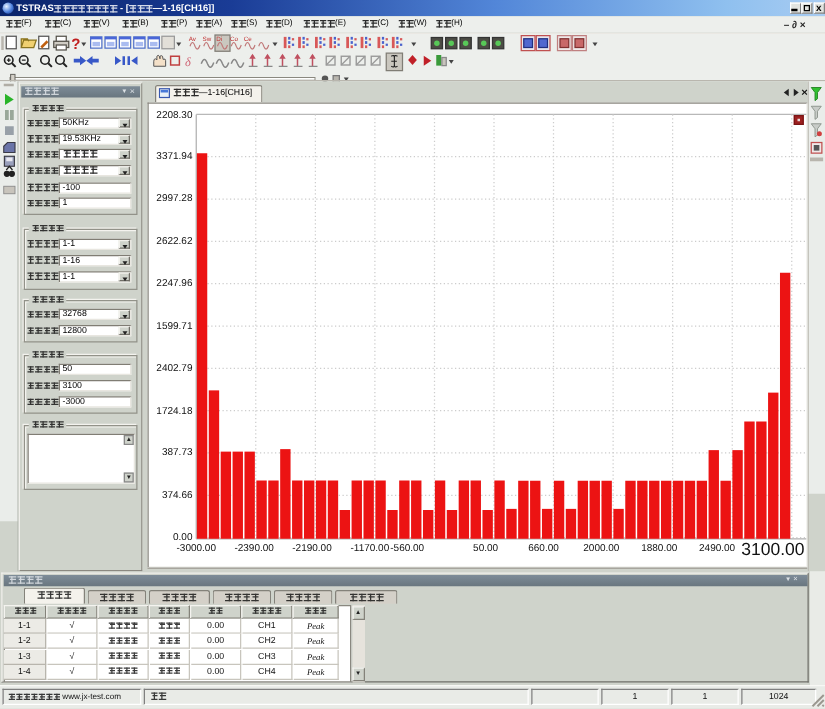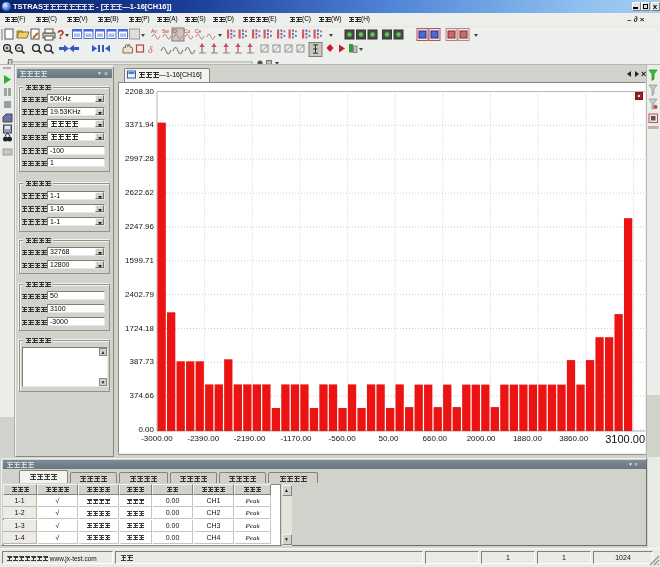--- a/index.html
+++ b/index.html
@@ -367,27 +367,27 @@
 <div class="abs" style="left:114px;top:256.8px;width:40px;text-align:right;font-size:8px;line-height:8px;color:#111">1599.71</div>
 <div class="abs" style="left:114px;top:290.6px;width:40px;text-align:right;font-size:8px;line-height:8px;color:#111">2402.79</div>
 <div class="abs" style="left:114px;top:324.5px;width:40px;text-align:right;font-size:8px;line-height:8px;color:#111">1724.18</div>
 <div class="abs" style="left:114px;top:358.3px;width:40px;text-align:right;font-size:8px;line-height:8px;color:#111">387.73</div>
 <div class="abs" style="left:114px;top:392.2px;width:40px;text-align:right;font-size:8px;line-height:8px;color:#111">374.66</div>
 <div class="abs" style="left:114px;top:426.0px;width:40px;text-align:right;font-size:8px;line-height:8px;color:#111">0.00</div>
 <div class="abs" style="left:127.0px;top:435px;width:60px;text-align:center;font-size:8px;line-height:8px;color:#111">-3000.00</div>
 <div class="abs" style="left:173.3px;top:435px;width:60px;text-align:center;font-size:8px;line-height:8px;color:#111">-2390.00</div>
 <div class="abs" style="left:219.6px;top:435px;width:60px;text-align:center;font-size:8px;line-height:8px;color:#111">-2190.00</div>
 <div class="abs" style="left:265.9px;top:435px;width:60px;text-align:center;font-size:8px;line-height:8px;color:#111">-1170.00</div>
-<div class="abs" style="left:312.2px;top:435px;width:60px;text-align:center;font-size:8px;line-height:8px;color:#111">-560.00</div>
+<div class="abs" style="left:312.2px;top:435px;width:60px;text-align:left;font-size:8px;line-height:8px;color:#111">-560.00</div>
 <div class="abs" style="left:358.5px;top:435px;width:60px;text-align:center;font-size:8px;line-height:8px;color:#111">50.00</div>
 <div class="abs" style="left:404.8px;top:435px;width:60px;text-align:center;font-size:8px;line-height:8px;color:#111">660.00</div>
 <div class="abs" style="left:451.1px;top:435px;width:60px;text-align:center;font-size:8px;line-height:8px;color:#111">2000.00</div>
 <div class="abs" style="left:497.4px;top:435px;width:60px;text-align:center;font-size:8px;line-height:8px;color:#111">1880.00</div>
-<div class="abs" style="left:543.7px;top:435px;width:60px;text-align:center;font-size:8px;line-height:8px;color:#111">3860.00</div>
-<div class="abs" style="left:593px;top:435px;width:52px;text-align:right;font-size:11px;line-height:8px;color:#111">3100.00</div>
+<div class="abs" style="left:543.7px;top:435px;width:60px;text-align:center;font-size:8px;line-height:8px;color:#111">2490.00</div>
+<div class="abs" style="left:593px;top:435px;width:52px;font-size:14px;line-height:8px;color:#111">3100.00</div>
 <div class="abs" style="left:634.5px;top:91.5px;width:8.5px;height:8.5px;background:#9e2020;border:1px solid #7a1515"></div>
 <div class="abs" style="left:637.5px;top:94.5px;width:2.5px;height:2.5px;background:#e8d8d8"></div>
 <svg class="abs" style="left:646px;top:65px" width="14" height="392" viewBox="0 0 14 392">
 <rect width="14" height="392" fill="#EAEDEA"></rect>
 <rect x="0" y="330" width="14" height="62" fill="#CFD3CB"></rect>
 <line x1="0.5" y1="0" x2="0.5" y2="392" stroke="#b9b6ae"></line>
 <path d="M3 5 l8 0 l-3 4 l0 5 l-2 1.5 l0 -6.5 z" fill="#30c030" stroke="#208020" stroke-width="0.7"></path>
 <path d="M3 20 l8 0 l-3 4 l0 5 l-2 1.5 l0 -6.5 z" fill="#c8ccc8" stroke="#889088" stroke-width="0.7"></path>
 <path d="M3 34 l8 0 l-3 4 l0 5 l-2 1.5 l0 -6.5 z" fill="#c8ccc8" stroke="#889088" stroke-width="0.7"></path>
     <circle cx="9.5" cy="42" r="2" fill="#d04040"></circle>

